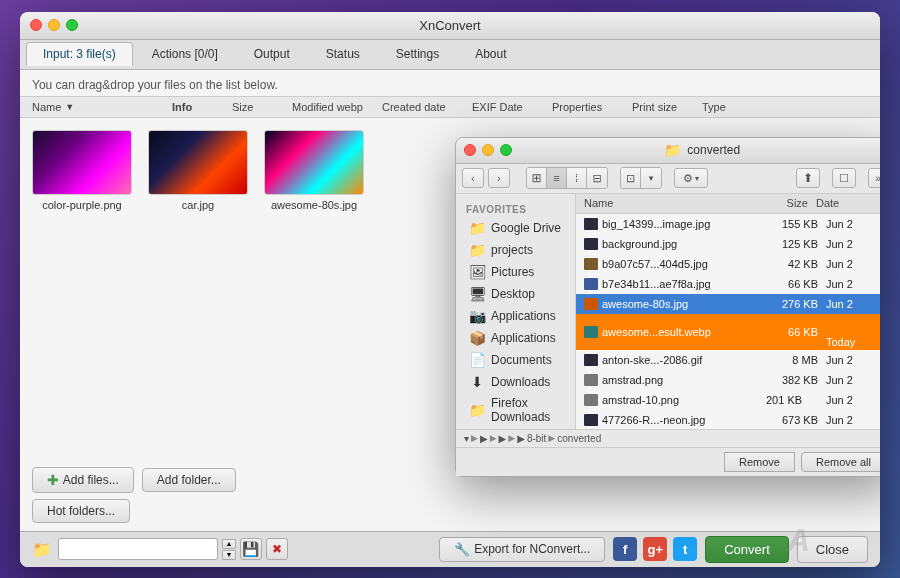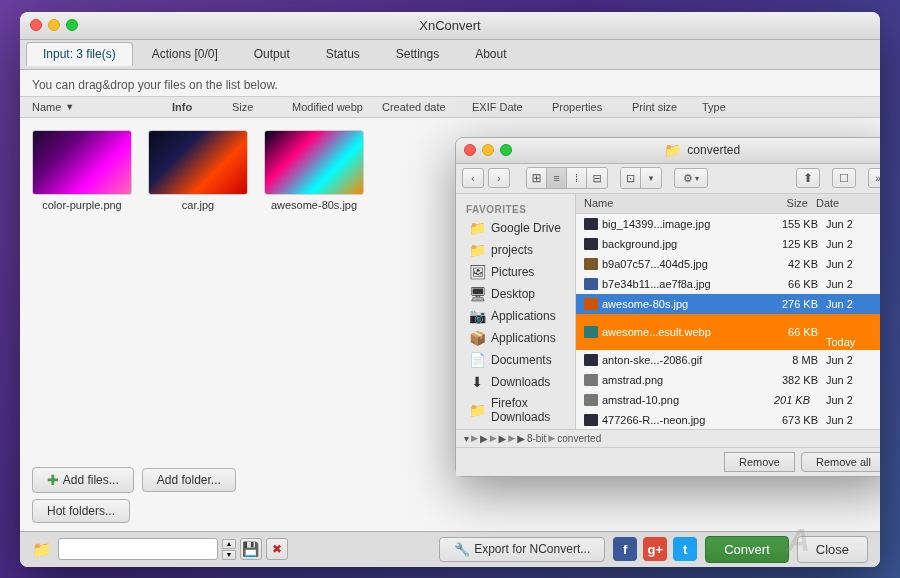--- a/index.html
+++ b/index.html
@@ -859,21 +859,21 @@
             </div>
             <div class="finder-file-item">
               <div class="file-icon-small fi-grey" style="background: rgb(119, 119, 119);"></div>
               <span style="flex: 1 1 0%; overflow: hidden; text-overflow: ellipsis; white-space: nowrap;">amstrad.png</span>
               <span style="width: 60px; text-align: right; padding-right: 8px; flex-shrink: 0;">382 KB</span>
               <span style="width: 60px; flex-shrink: 0;">Jun 2</span>
             </div>
             <div class="finder-file-item">
               <div class="file-icon-small fi-grey" style="background: rgb(119, 119, 119);"></div>
               <span style="flex: 1 1 0%; overflow: hidden; text-overflow: ellipsis; white-space: nowrap;">amstrad-10.png</span>
-              <span style="width: 60px; text-align: center; padding-right: 8px; flex-shrink: 0; font-style: italic;">201 KB</span>
+              <span style="width: 60px; text-align: left; padding-right: 8px; flex-shrink: 0;">201 KB</span>
               <span style="width: 60px; flex-shrink: 0;">Jun 2</span>
             </div>
             <div class="finder-file-item">
               <div class="file-icon-small fi-dark" style="background: rgb(42, 42, 58);"></div>
               <span style="flex: 1 1 0%; overflow: hidden; text-overflow: ellipsis; white-space: nowrap;">477266-R...-neon.jpg</span>
               <span style="width: 60px; text-align: right; padding-right: 8px; flex-shrink: 0;">673 KB</span>
               <span style="width: 60px; flex-shrink: 0;">Jun 2</span>
             </div>
             <div class="finder-file-item">
               <div class="file-icon-small fi-dark" style="background: rgb(42, 42, 58);"></div>

